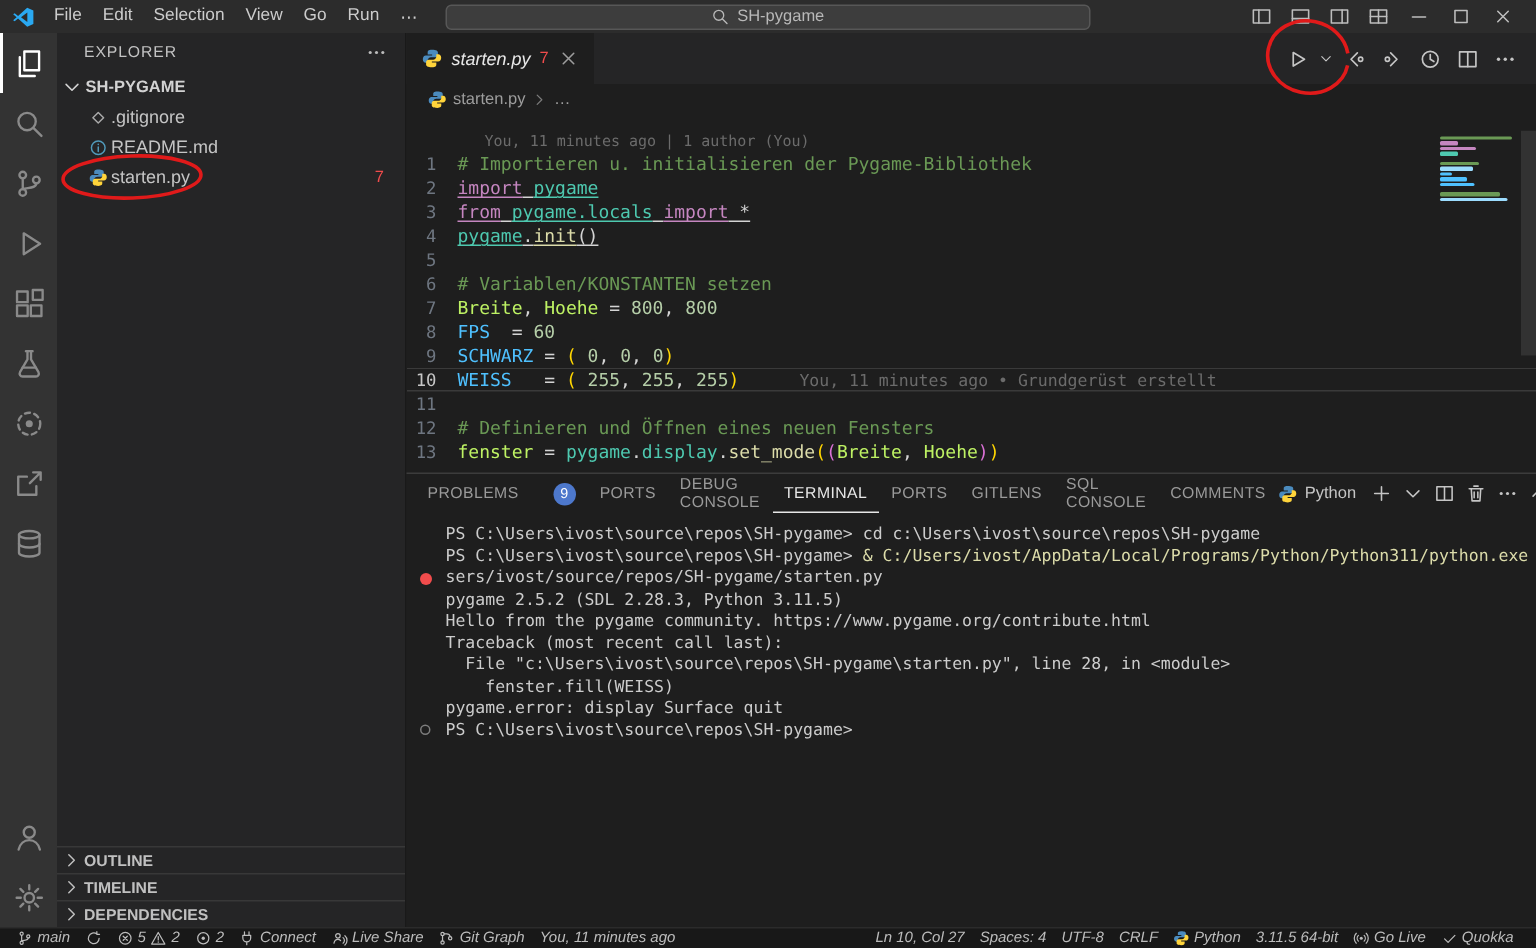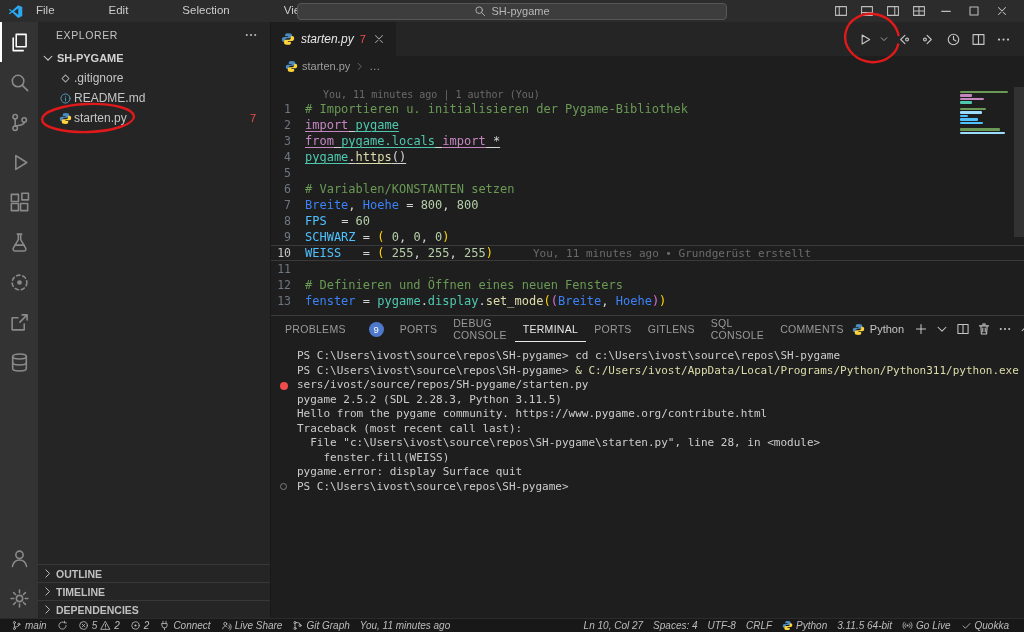--- a/index.html
+++ b/index.html
@@ -8,21 +8,21 @@
             color:#cccccc; font-size:12px; user-select:none; display:flex; flex-direction:column; }
 
   .icon { display:inline-flex; width:16px; height:16px; flex:none; }
   .icon svg { display:block; width:100%; height:100%; fill:none; stroke:currentColor;
               stroke-width:1.2; stroke-linecap:round; stroke-linejoin:round; }
 
   
   .titlebar { height:22px; background:#2c2c2c; display:flex; align-items:center; gap:2px;
               padding:0 8px; flex:none; position:relative; z-index:5; }
   .titlebar .logo { width:15px; height:15px; margin-right:4px; }
-  .menubar { display:flex;gap:40px; }
+  .menubar { display:flex; }
   .menu-item { padding:2px 7px; font-size:11.5px; color:#cccccc; border-radius:4px; }
   .search-box { position:absolute; left:50%; transform:translateX(-50%); width:430px; height:17px;
                 background:#3d3d3d; border:1px solid #575757; border-radius:4px; display:flex;
                 align-items:center; justify-content:center; gap:5px; color:#b8b8b8; font-size:11px; }
   .search-box .icon { width:12px; height:12px; }
   .titlebar-right { margin-left:auto; display:flex; align-items:center; }
   .tb-btn { width:26px; height:20px; display:flex; align-items:center; justify-content:center; color:#bdbdbd; }
   .tb-btn .icon { width:14px; height:14px; }
   .tb-btn.win { width:28px; }
 
@@ -76,21 +76,21 @@
   .editor { height:228px; flex:none; position:relative; overflow:hidden;
             font-family:"DejaVu Sans Mono","Liberation Mono",monospace; font-size:12px;margin-top:11px; }
   .blame-head { height:14px; padding-left:52px; font-size:10px; color:#6b6b6b; display:flex; align-items:center; }
   .code-line { height:16px; display:flex; align-items:center; white-space:pre; }
   .code-line .gutter { width:34px; padding-right:14px; text-align:right; color:#6e7681;
                        font-size:11.5px; flex:none; }
   .code-line.current { box-shadow:inset 0 1px 0 #3a3a3a, inset 0 -1px 0 #3a3a3a; }
   .code-line.current .gutter { color:#c6c6c6; }
   .inline-blame { color:#6b6b6b; font-size:11px; margin-left:40px; }
   .tok-comment{color:#6a9955} .tok-kw{color:#c586c0} .tok-mod{color:#4ec9b0}
-  .tok-func{color:#dcdcaa} .tok-var{color:#3b82f6} .tok-const{color:#4fc1ff}
+  .tok-func{color:#dcdcaa} .tok-var{color:#bef264} .tok-const{color:#4fc1ff}
   .tok-num{color:#b5cea8} .tok-plain{color:#d4d4d4} .tok-br1{color:#ffd602} .tok-br2{color:#da70d6}
   .u { text-decoration:underline; text-underline-offset:2px; text-decoration-thickness:1px; }
   .minimap { position:absolute; top:4px; right:12px; width:52px; display:flex; flex-direction:column; gap:1px; }
   .mm-line { height:2.4px; border-radius:1px; }
   .scrollbar { position:absolute; top:0; right:0; width:10px; height:100%; }
   .scrollbar .slider { position:absolute; top:0; right:0; width:10px; height:150px; background:rgba(121,121,121,.22); }
 
   
   .panel { flex:1; min-height:0; display:flex; flex-direction:column; border-top:1px solid #3c3c3c; }
   .panel-header { height:26px; flex:none; display:flex; align-items:center; padding:0 10px 0 6px; }
@@ -483,21 +483,21 @@
           </span>
         <span>…</span>
       </div>
 
       <div class="editor">
         <div class="blame-head">You, 11 minutes ago | 1 author (You)</div>
         <div>
             <div class="code-line"><span class="gutter">1</span><span class="code-text"><span class="tok-comment"># Importieren u. initialisieren der Pygame-Bibliothek</span></span></div>
             <div class="code-line"><span class="gutter">2</span><span class="code-text"><span class="tok-kw u">import</span><span class="tok-plain u"> </span><span class="tok-mod u">pygame</span></span></div>
             <div class="code-line"><span class="gutter">3</span><span class="code-text"><span class="tok-kw u">from</span><span class="tok-plain u"> </span><span class="tok-mod u">pygame.locals</span><span class="tok-plain u"> </span><span class="tok-kw u">import</span><span class="tok-plain u"> *</span></span></div>
-            <div class="code-line"><span class="gutter">4</span><span class="code-text"><span class="tok-mod u">pygame</span><span class="tok-plain u">.</span><span class="tok-func u">https</span><span class="tok-plain u">()</span></span></div>
+            <div class="code-line"><span class="gutter">4</span><span class="code-text"><span class="tok-mod u">pygame</span><span class="tok-plain u">.</span><span class="tok-func u">init</span><span class="tok-plain u">()</span></span></div>
             <div class="code-line"><span class="gutter">5</span><span class="code-text"></span></div>
             <div class="code-line"><span class="gutter">6</span><span class="code-text"><span class="tok-comment"># Variablen/KONSTANTEN setzen</span></span></div>
             <div class="code-line"><span class="gutter">7</span><span class="code-text"><span class="tok-var">Breite</span><span class="tok-plain">, </span><span class="tok-var">Hoehe</span><span class="tok-plain"> = </span><span class="tok-num">800</span><span class="tok-plain">, </span><span class="tok-num">800</span></span></div>
             <div class="code-line"><span class="gutter">8</span><span class="code-text"><span class="tok-const">FPS</span><span class="tok-plain">  = </span><span class="tok-num">60</span></span></div>
             <div class="code-line"><span class="gutter">9</span><span class="code-text"><span class="tok-const">SCHWARZ</span><span class="tok-plain"> = </span><span class="tok-br1">(</span><span class="tok-plain"> </span><span class="tok-num">0</span><span class="tok-plain">, </span><span class="tok-num">0</span><span class="tok-plain">, </span><span class="tok-num">0</span><span class="tok-br1">)</span></span></div>
             <div class="code-line current"><span class="gutter">10</span><span class="code-text"><span class="tok-const">WEISS</span><span class="tok-plain">   = </span><span class="tok-br1">(</span><span class="tok-plain"> </span><span class="tok-num">255</span><span class="tok-plain">, </span><span class="tok-num">255</span><span class="tok-plain">, </span><span class="tok-num">255</span><span class="tok-br1">)</span></span><span class="inline-blame">You, 11 minutes ago • Grundgerüst erstellt</span></div>
             <div class="code-line"><span class="gutter">11</span><span class="code-text"></span></div>
             <div class="code-line"><span class="gutter">12</span><span class="code-text"><span class="tok-comment"># Definieren und Öffnen eines neuen Fensters</span></span></div>
             <div class="code-line"><span class="gutter">13</span><span class="code-text"><span class="tok-var">fenster</span><span class="tok-plain"> = </span><span class="tok-mod">pygame</span><span class="tok-plain">.</span><span class="tok-mod">display</span><span class="tok-plain">.</span><span class="tok-func">set_mode</span><span class="tok-br1">(</span><span class="tok-br2">(</span><span class="tok-var">Breite</span><span class="tok-plain">, </span><span class="tok-var">Hoehe</span><span class="tok-br2">)</span><span class="tok-br1">)</span></span></div>
           </div>

